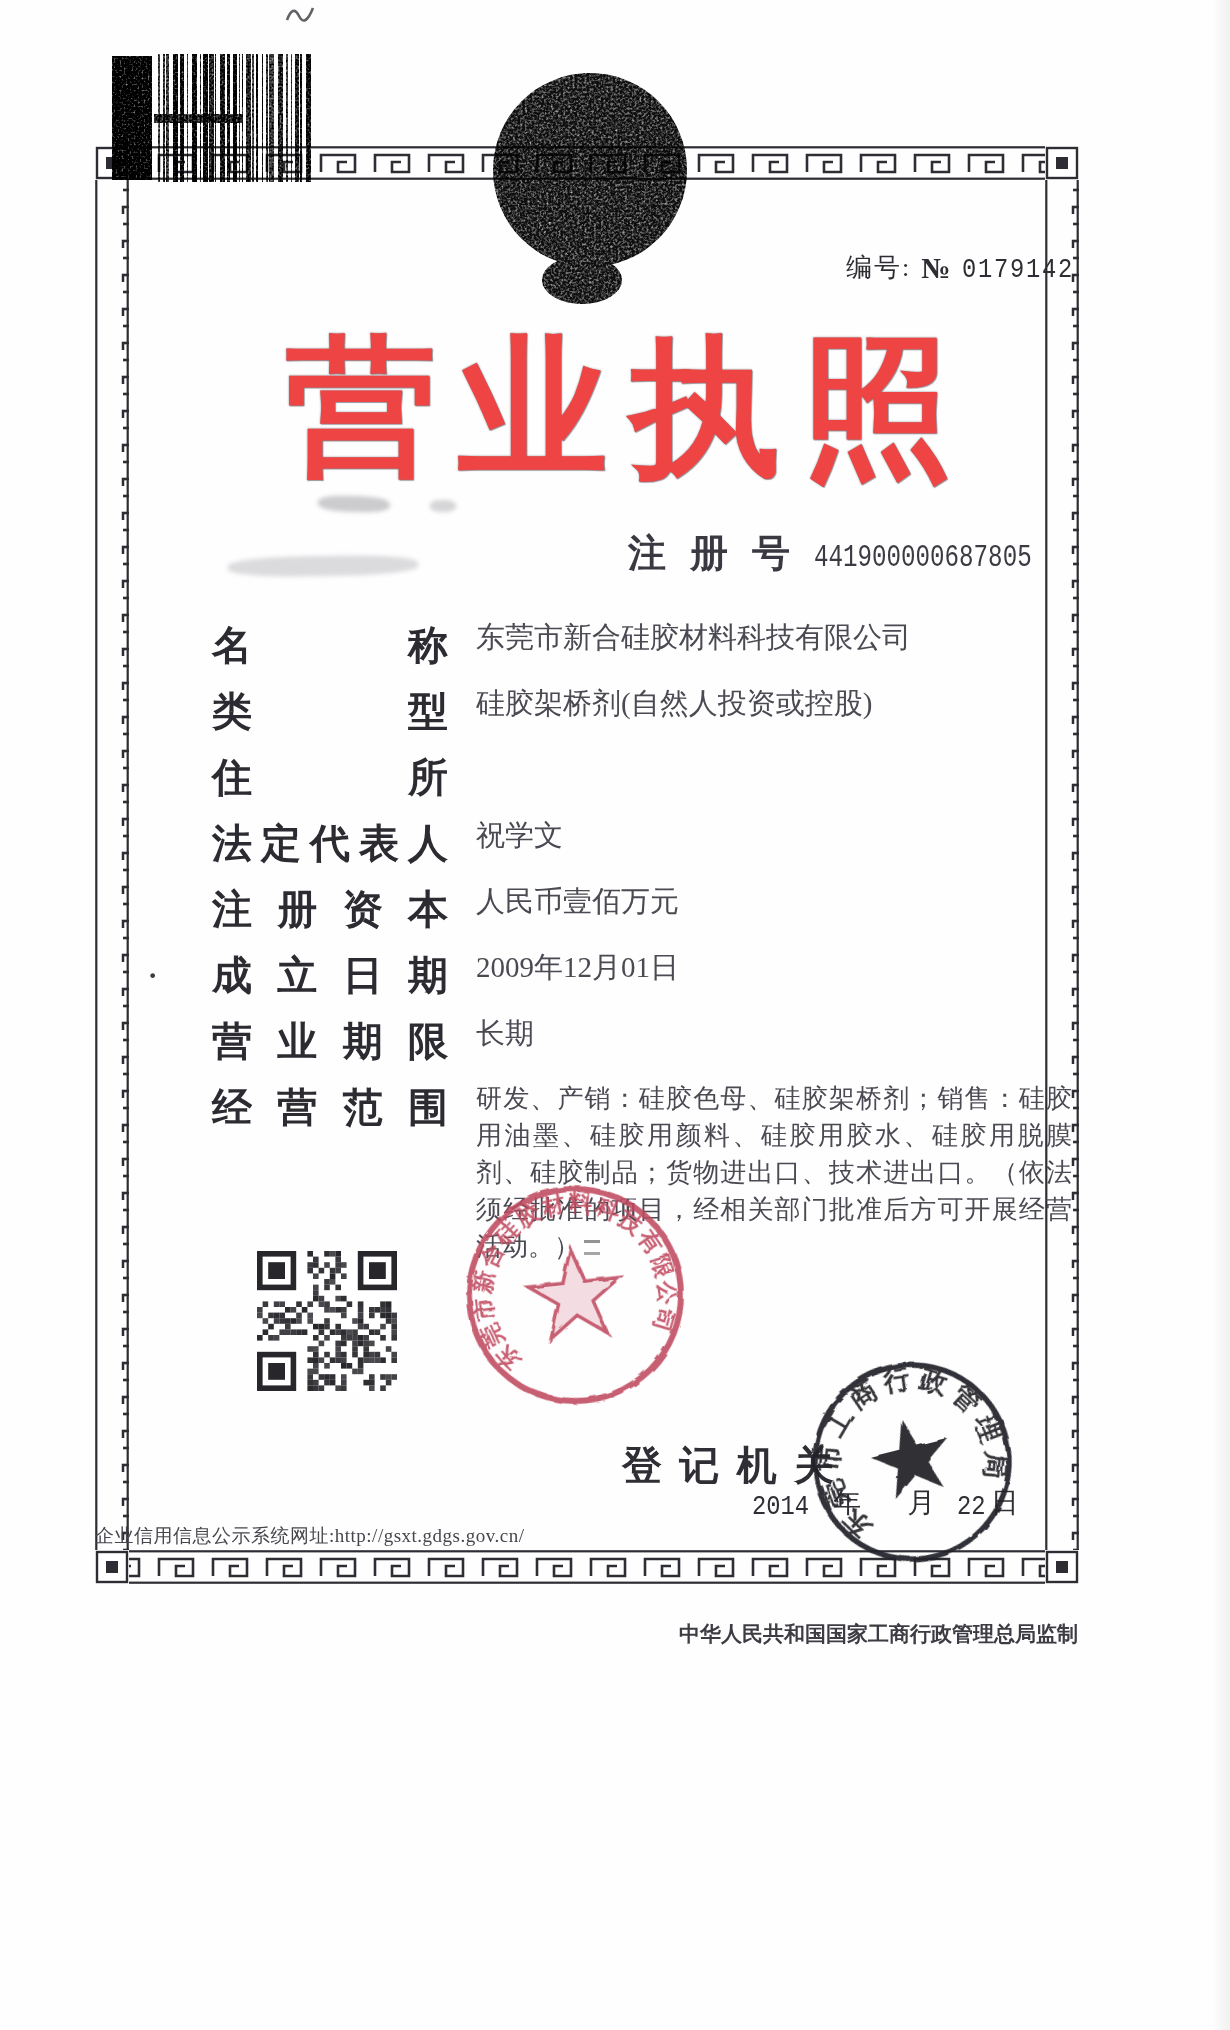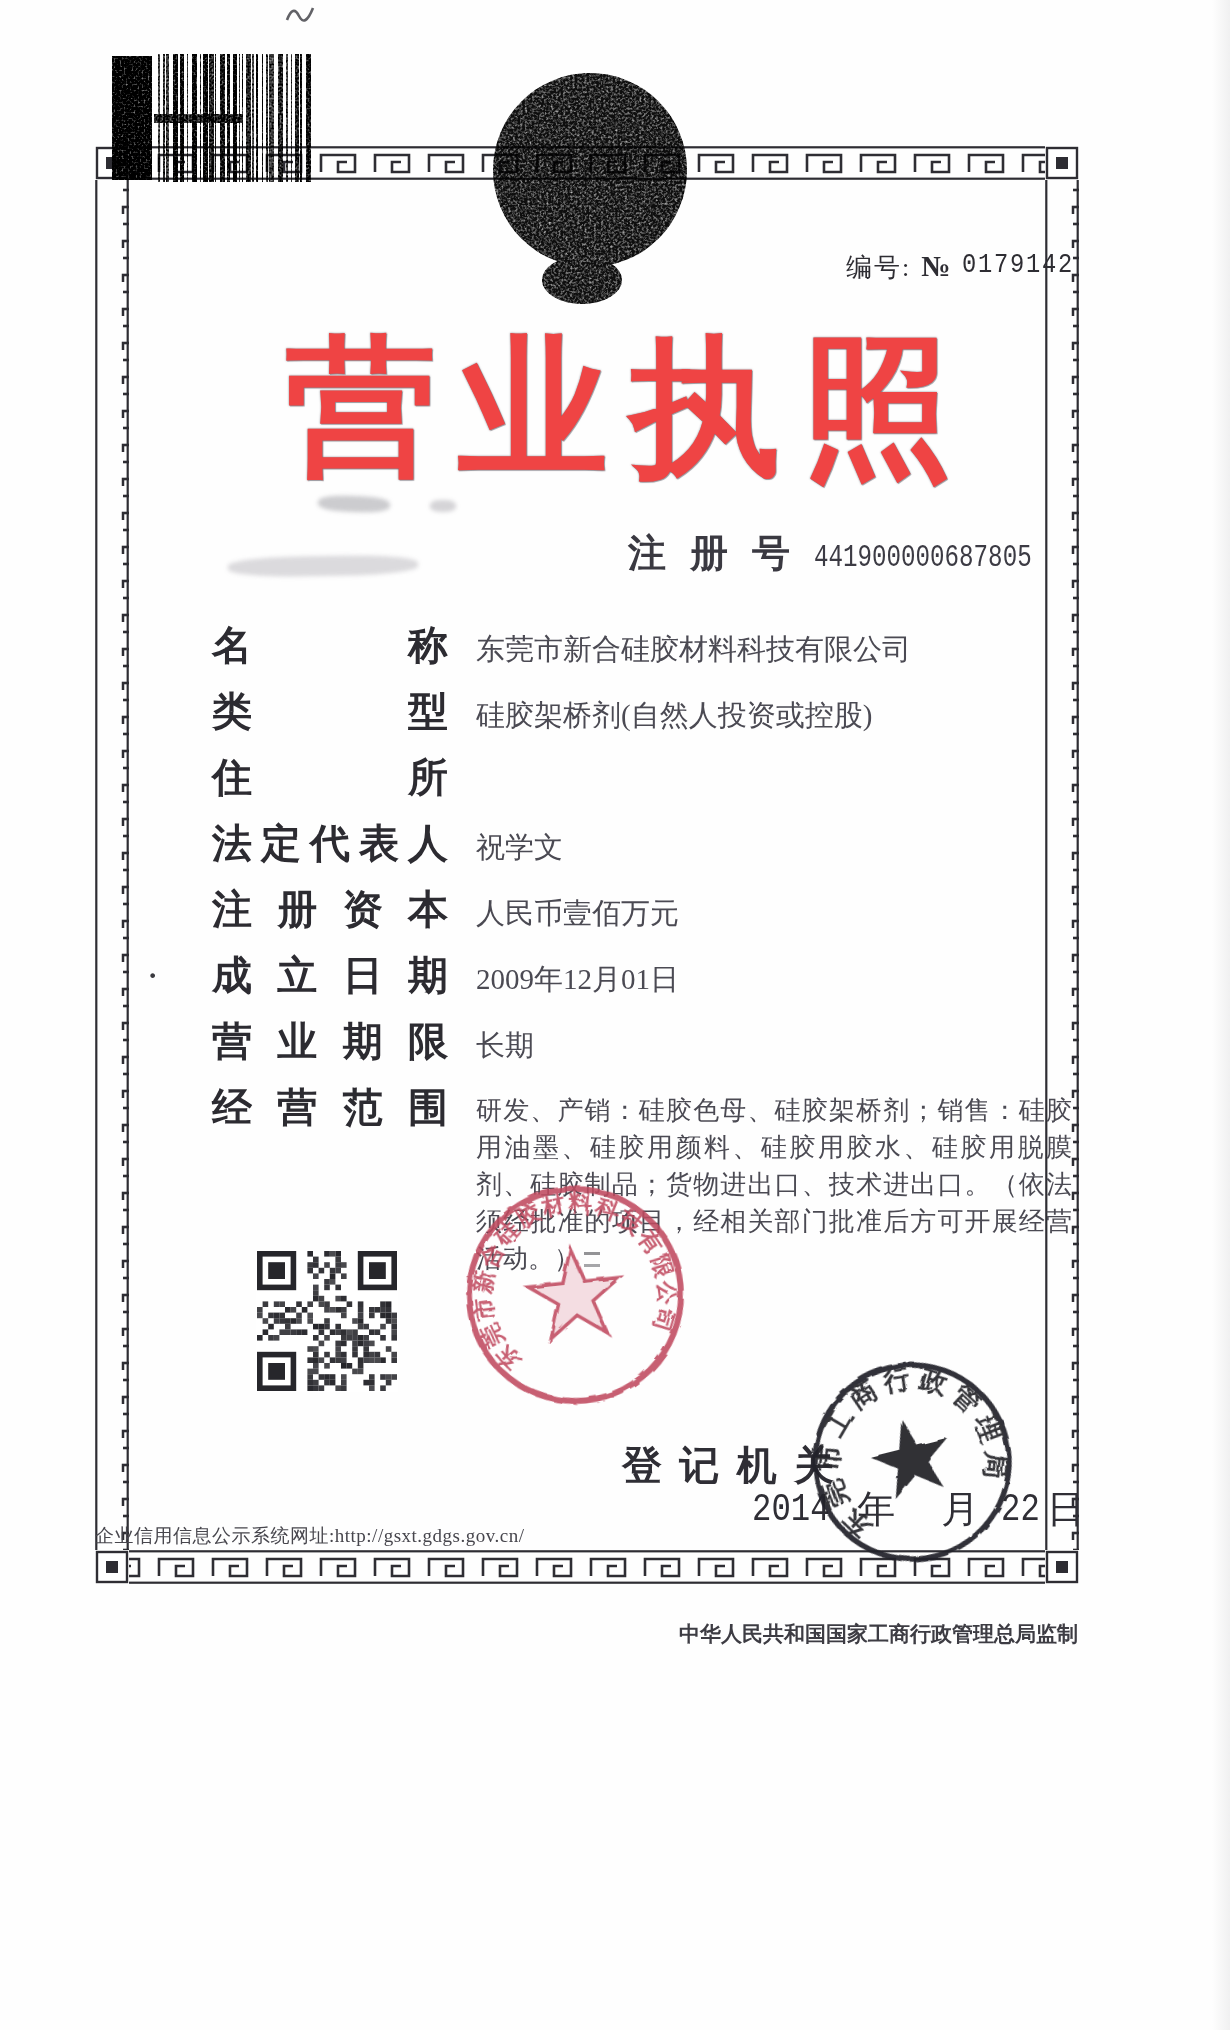--- a/index.html
+++ b/index.html
@@ -7,52 +7,52 @@
   .page{position:relative;width:1230px;height:2030px;background:#fefefe;}
   
   .frame{position:absolute;left:95px;top:146px;width:984px;height:1438px;z-index:1;}
   .frame svg{position:absolute;display:block;}
   .corner{position:absolute;width:34px;height:34px;background:#fff;z-index:2;}
   
   .barcode{position:absolute;left:112px;top:54px;z-index:3;}
   .emblem{position:absolute;left:480px;top:58px;z-index:3;opacity:.94;}
   .topmark{position:absolute;left:283px;top:2px;z-index:3;opacity:.8;}
   
-  .serial{position:absolute;left:846px;top:250px;z-index:4;display:flex;align-items:flex-start;gap:10px;
+  .serial{position:absolute;left:846px;top:250px;z-index:4;display:flex;align-items:flex-end;gap:10px;
     color:#2e2d33;font-size:26px;letter-spacing:2px;}
   .serial .nomark{font-weight:bold;font-size:29px;}
   .serial .num{font-family:"Liberation Mono","DejaVu Sans Mono",monospace;font-size:27px;letter-spacing:2px;
     display:inline-block;transform:scaleX(.88);transform-origin:left;}
   
   .title{position:absolute;left:286px;top:326px;z-index:4;font-size:150px;line-height:1.1;font-weight:800;
     letter-spacing:22px;color:#ef4444;text-shadow:0 0 2px rgba(64,60,72,.75),1px 1px 0 rgba(64,60,72,.35);
     white-space:nowrap;}
   
   .regline{position:absolute;left:628px;top:528px;z-index:4;display:flex;align-items:baseline;}
   .reglabel{width:162px;font-size:38px;font-weight:700;color:#3a3941;}
   .regnum{margin-left:24px;font-family:"Liberation Mono","DejaVu Sans Mono",monospace;font-size:31px;
     color:#3c3b44;display:inline-block;transform:scaleX(.78);transform-origin:left;letter-spacing:0px;}
   
   .fields{position:absolute;left:212px;top:618px;z-index:4;width:860px;}
   .frow{position:absolute;left:0;display:flex;align-items:flex-start;}
   .flabel{width:236px;font-size:40px;font-weight:700;color:#2c2b31;flex:0 0 236px;}
   .justify-chars{display:flex;justify-content:space-between;}
-  .fvalue{margin-left:28px;margin-top:12px;font-size:29px;color:#4b4a53;white-space:nowrap;}
+  .fvalue{margin-left:28px;margin-top:0;font-size:29px;color:#4b4a53;white-space:nowrap;}
   .fvalue.wrap{white-space:normal;width:596px;font-size:26px;line-height:37px;text-align:justify;font-family:Liberation Serif, serif;}
   .tickmarks{display:inline-block;width:16px;height:9px;margin-left:4px;
     border-top:3px solid rgba(60,60,66,.55);border-bottom:3px solid rgba(60,60,66,.45);vertical-align:baseline;}
   .straydot{position:absolute;left:146px;top:952px;z-index:4;font-size:40px;color:#3a3a40;}
   
   .qr{position:absolute;left:256px;top:1250px;z-index:3;}
   .companyseal{position:absolute;left:459px;top:1179px;z-index:5;transform:rotate(-6deg);}
   .registryseal{position:absolute;left:806px;top:1356px;z-index:6;transform:rotate(-14deg);}
   
   .authority{position:absolute;left:622px;top:1438px;z-index:4;width:212px;font-size:40px;font-weight:700;color:#2f2e35;}
-  .dateline{position:absolute;left:752px;top:1484px;z-index:4;display:flex;align-items:center;color:#2f2e35;
-    font-size:38px;}
+  .dateline{position:absolute;left:752px;top:1484px;z-index:4;display:flex;align-items:flex-end;color:#2f2e35;
+    font-size:28px;}
   .dateline .dnum{font-family:"Liberation Mono","DejaVu Sans Mono",monospace;display:inline-block;
     transform:scaleX(.85);transform-origin:left;}
   .dateline .gap1{width:14px;}  .dateline .gap2{width:46px;}  .dateline .gap3{width:22px;}
   
   .footer-left{position:absolute;left:95px;top:1523px;z-index:4;font-size:19px;letter-spacing:.5px;color:#47464d;}
   .footer-right{position:absolute;right:152px;top:1620px;z-index:4;font-size:21px;font-weight:600;color:#3d3c43;}
   
   .smudge{position:absolute;z-index:2;filter:blur(2px);border-radius:40%;}
   .smudge.s1{left:318px;top:496px;width:72px;height:16px;background:rgba(90,88,100,.30);transform:rotate(2deg);}
   .smudge.s2{left:228px;top:556px;width:190px;height:20px;background:rgba(95,92,104,.22);transform:rotate(-1deg);}

